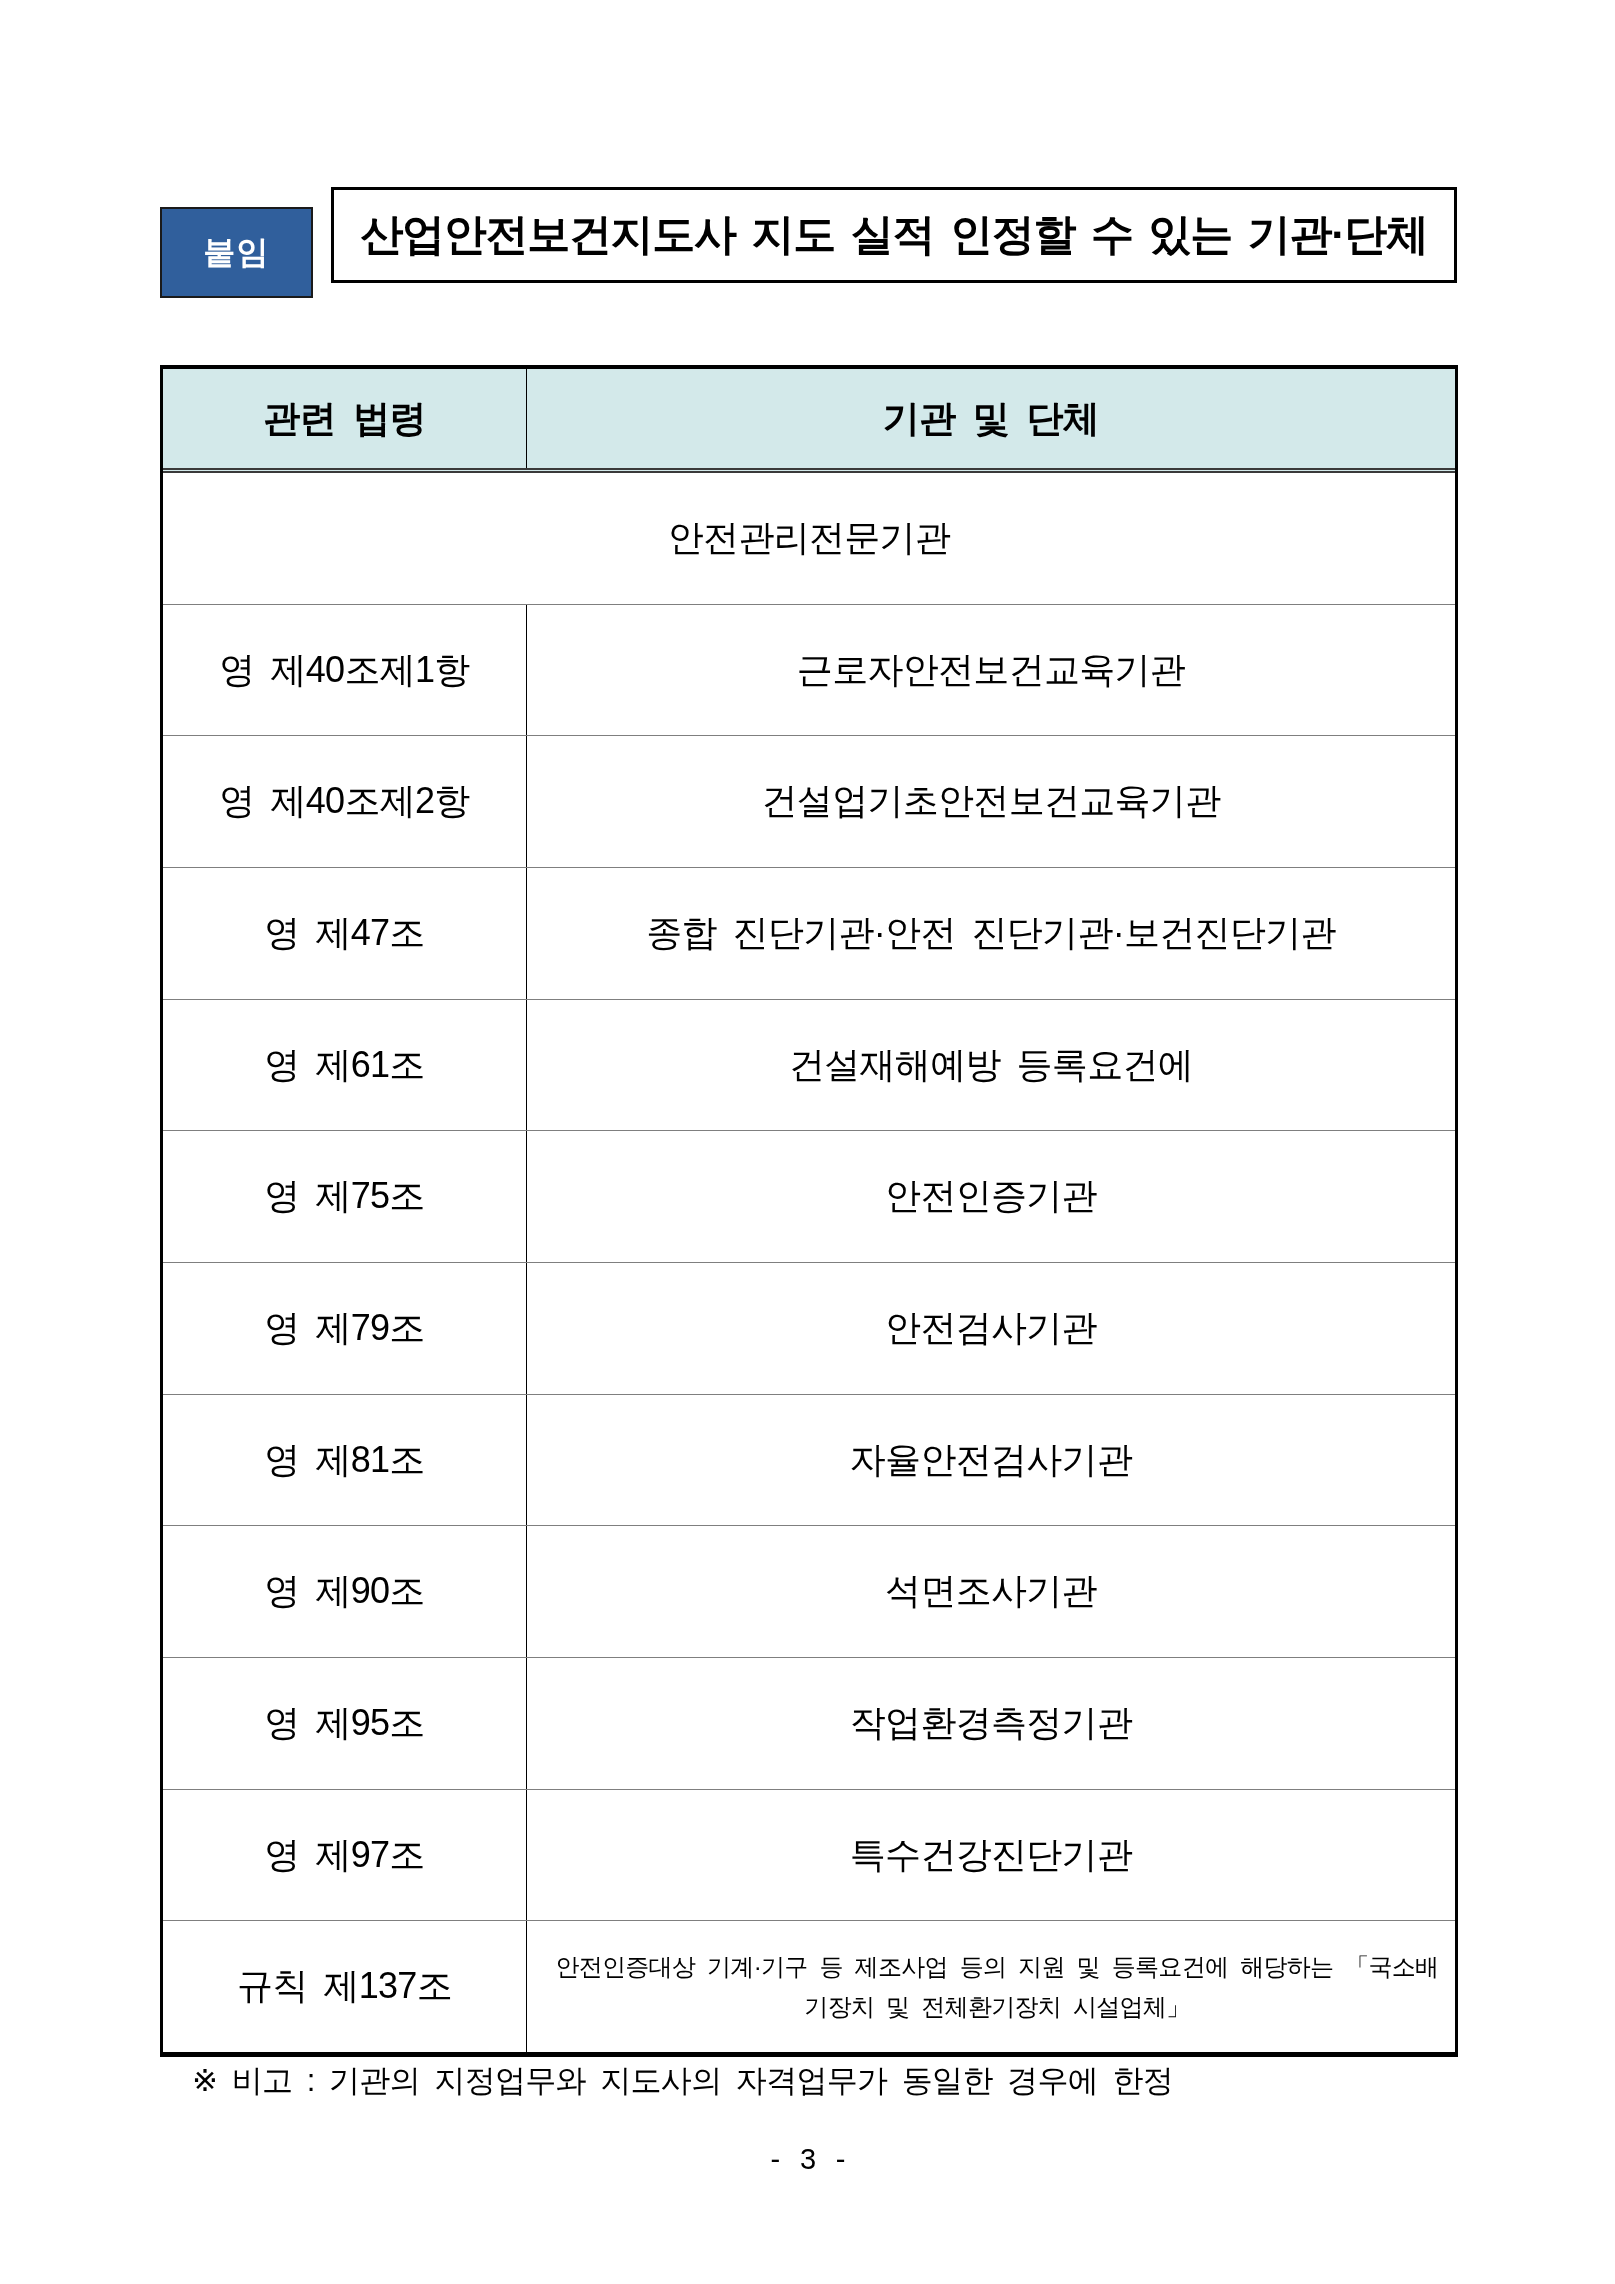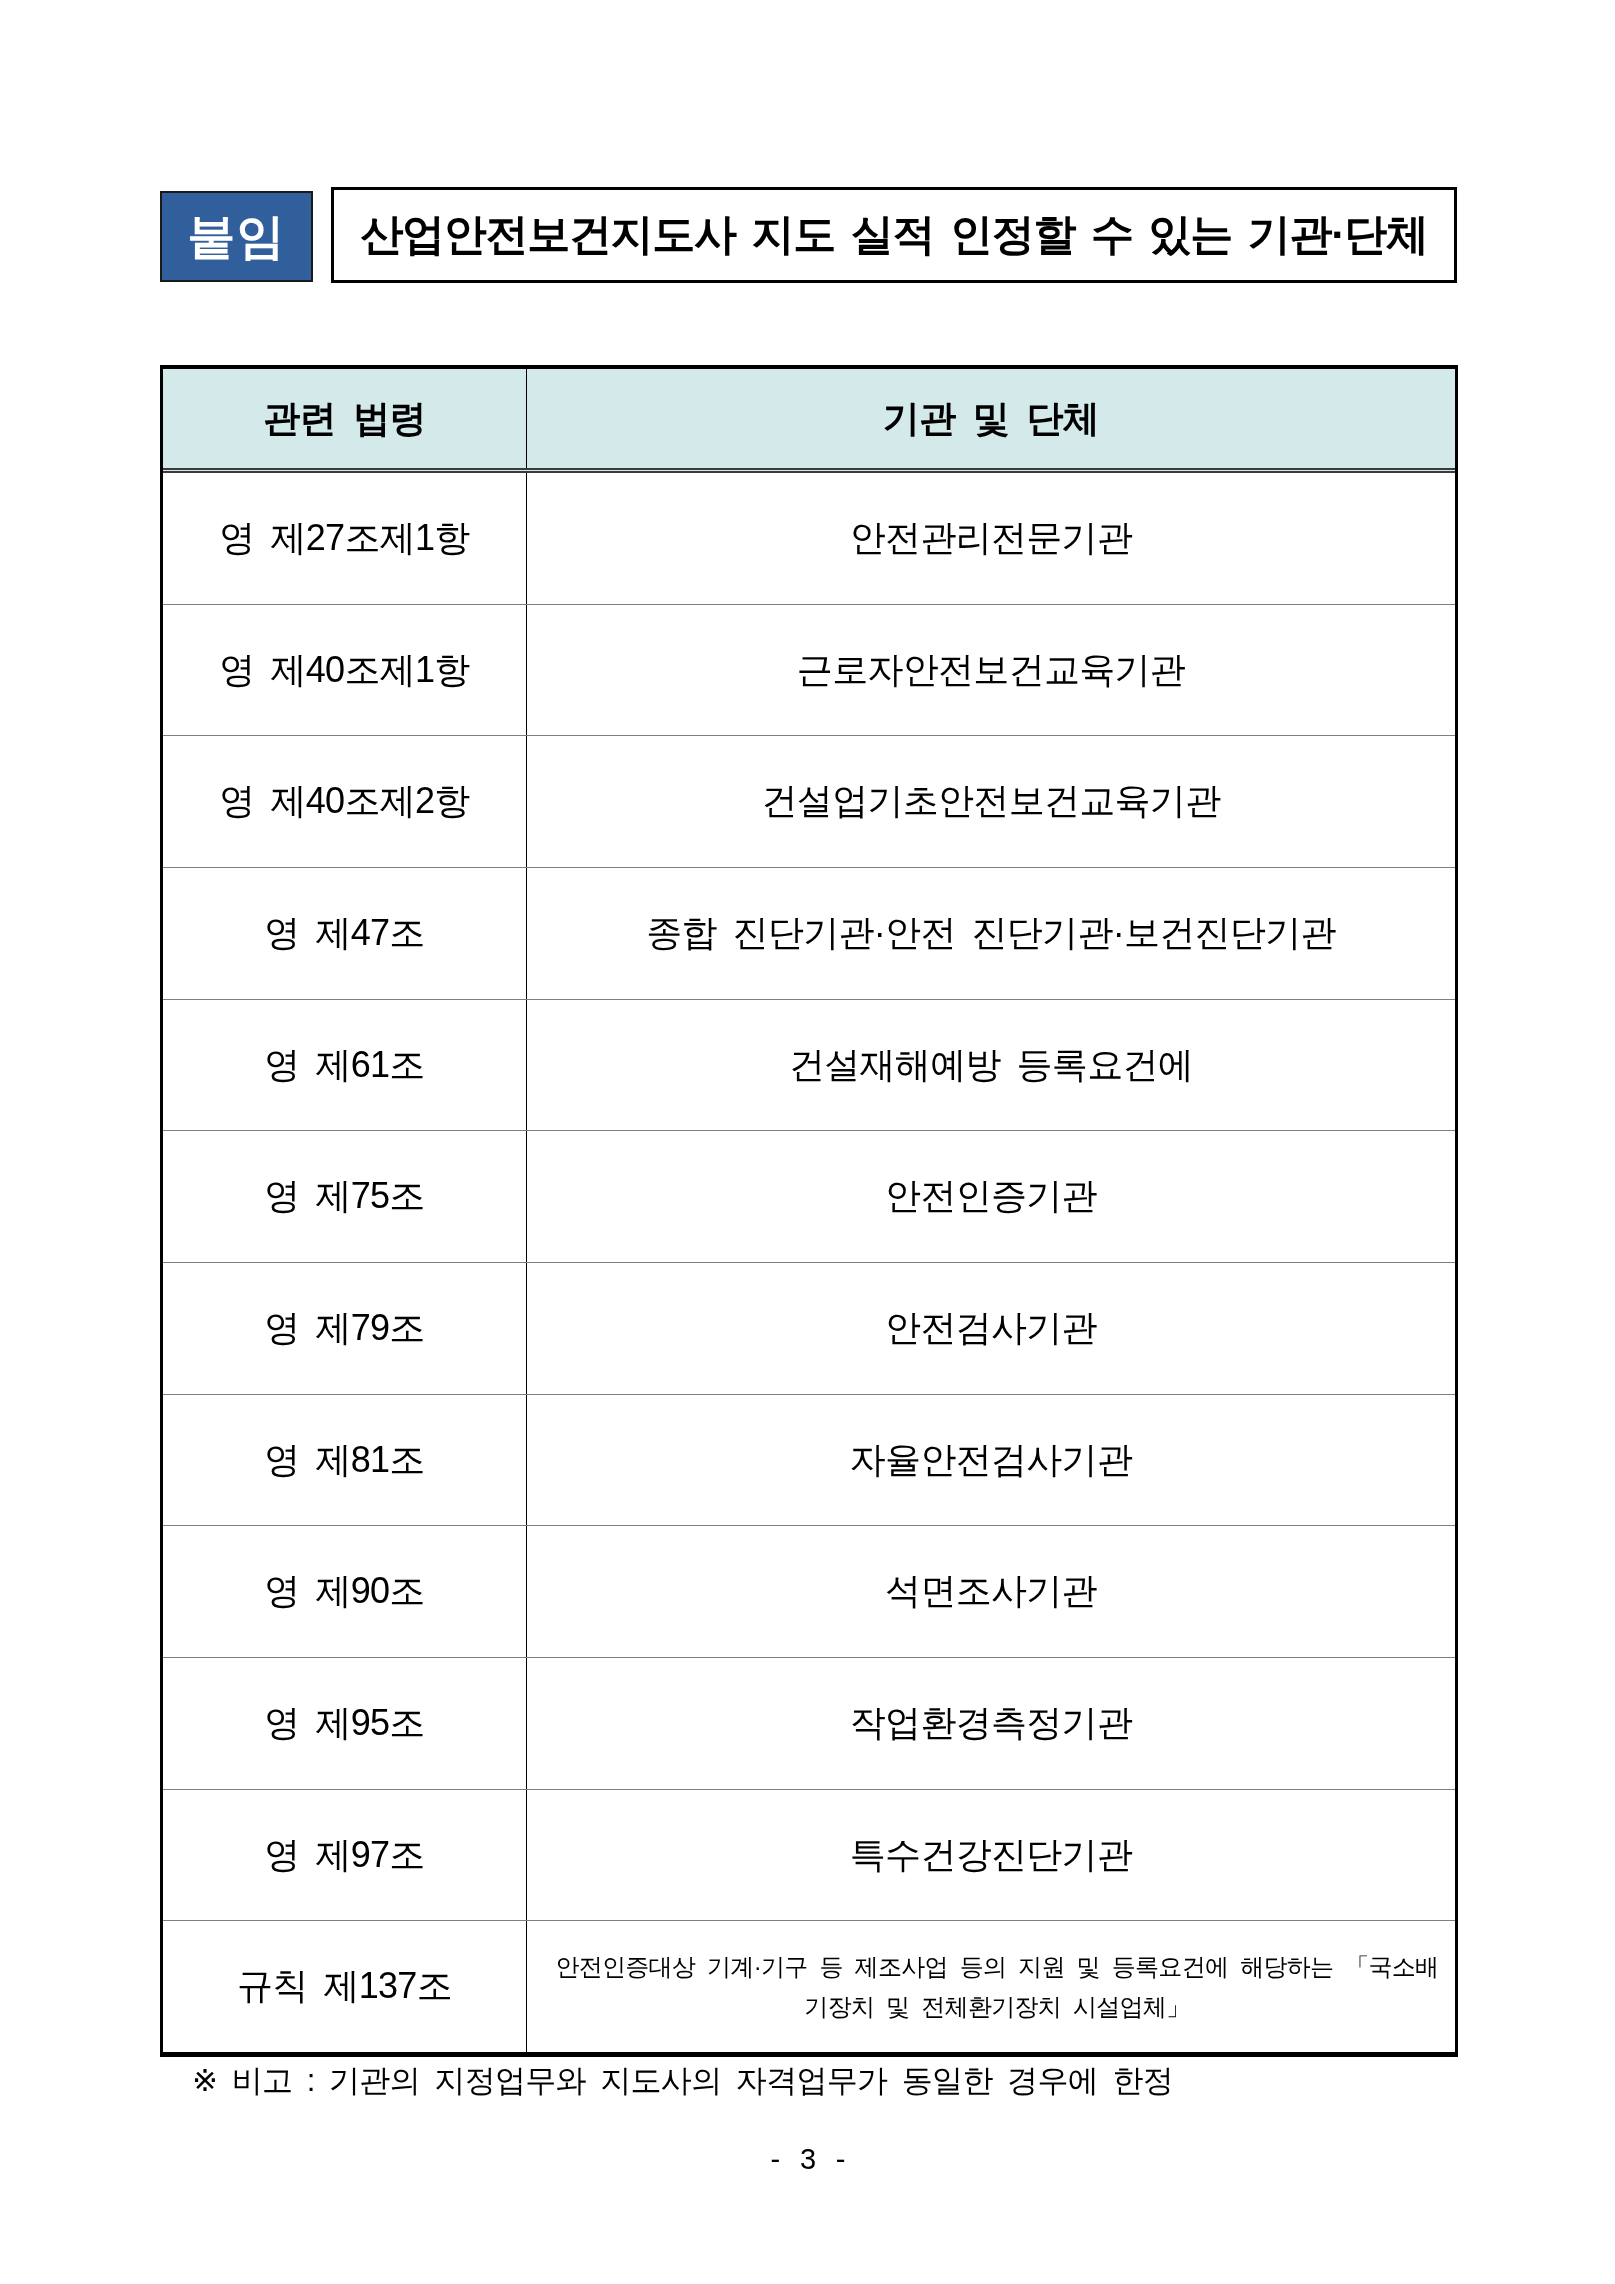--- a/index.html
+++ b/index.html
@@ -13,30 +13,30 @@
     height: 2284px;
     background: #ffffff;
     font-family: "Liberation Sans", "DejaVu Sans", sans-serif;
     color: #000000;
   }
 
   
   .badge {
     position: absolute;
     left: 160px;
-    top: 191px;
+    top: 207px;
     width: 149px;
     height: 87px;
     background: #305f9c;
     border: 2px solid #1a1a1a;
     display: flex;
     align-items: center;
     justify-content: center;
     color: #ffffff;
-    font-size: 48px;
+    font-size: 32px;
     font-weight: bold;
     letter-spacing: 1.3px;
   }
   .title-box {
     position: absolute;
     left: 331px;
     top: 187px;
     width: 1120px;
     height: 90px;
     border: 3.3px solid #000000;
@@ -131,21 +131,20 @@
 
   <div class="title-box">산업안전보건지도사 지도 실적 인정할 수 있는 기관·단체</div>
 
   <div class="law-table">
     <div class="t-header">
       <div class="cell c-law">관련 법령</div>
       <div class="cell c-org">기관 및 단체</div>
     </div>
 
     <div class="t-row">
-      <div class="cell c-law">영 제27조제1항</div>
       <div class="cell c-org">안전관리전문기관</div>
     </div>
     <div class="t-row">
       <div class="cell c-law">영 제40조제1항</div>
       <div class="cell c-org">근로자안전보건교육기관</div>
     </div>
     <div class="t-row">
       <div class="cell c-law">영 제40조제2항</div>
       <div class="cell c-org">건설업기초안전보건교육기관</div>
     </div>

